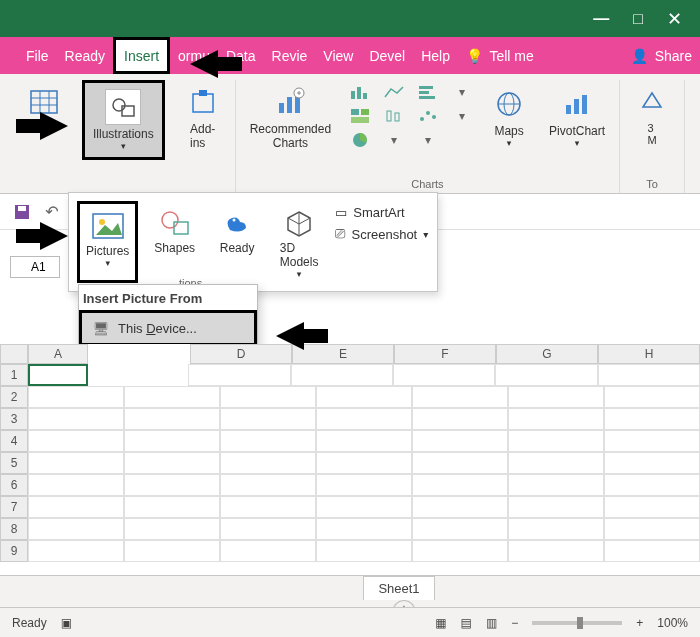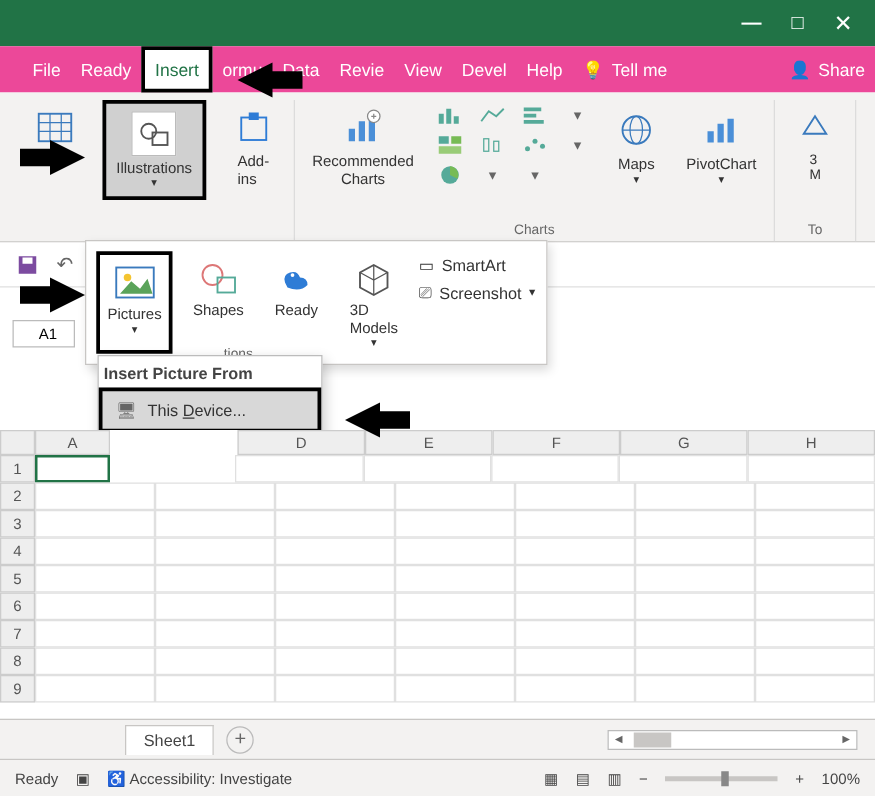--- a/index.html
+++ b/index.html
@@ -51,21 +51,21 @@
 
 .grid-area { position: absolute; top: 344px; left: 0; right: 0; bottom: 62px; background: #fff; }
 .col-headers { display: flex; height: 20px; }
 .col-headers .corner { width: 28px; border: 1px solid #ccc; background: #eee; }
 .col-headers .ch { flex: 1; border: 1px solid #ccc; background: #eee; text-align: center; font-size: 12px; color: #555; display: flex; align-items: center; justify-content: center; }
 .grid-row { display: flex; height: 22px; }
 .grid-row .rh { width: 28px; border: 1px solid #ccc; background: #eee; text-align: center; font-size: 12px; color: #555; display: flex; align-items: center; justify-content: center; }
 .grid-row .cell { flex: 1; border: 1px solid #e0e0e0; }
 .grid-row .cell.sel { border: 2px solid #217346; }
 
-.sheet-tabs { position: absolute; bottom: 30px; left: 0; right: 0; height: 32px; background: #f3f2f1; border-top: 1px solid #c8c6c4; display: flex; align-items: center; padding-left: 100px; }
+.sheet-tabs { position: absolute; bottom: 30px; left: 0; right: 0; height: 32px; background: #f3f2f1; border-top: 1px solid #c8c6c4; display: flex; align-items: center; padding-left: 100px; flex-direction: column; }
 .sheet-tabs .tab { padding: 4px 14px; font-size: 13px; border: 1px solid #c8c6c4; border-bottom: none; background: #fff; margin-right: 2px; cursor: pointer; color: #444; }
 .sheet-tabs .tab.active { color: #217346; font-weight: 600; border-bottom: 2px solid #217346; }
 .sheet-tabs .newtab { width: 22px; height: 22px; border: 1px solid #bbb; border-radius: 50%; display: flex; align-items: center; justify-content: center; margin-left: 8px; cursor: pointer; color: #666; }
 .sheet-tabs .hscroll { margin-left: auto; margin-right: 14px; width: 200px; height: 16px; background: #fff; border: 1px solid #bbb; display: flex; align-items: center; }
 .sheet-tabs .hscroll .thumb { width: 30px; height: 12px; background: #c8c6c4; margin-left: 4px; }
 .sheet-tabs .hscroll .arr { width: 16px; text-align: center; color: #666; font-size: 10px; cursor: pointer; }
 
 .statusbar { position: absolute; bottom: 0; left: 0; right: 0; height: 30px; background: #f3f2f1; border-top: 1px solid #c8c6c4; display: flex; align-items: center; padding: 4px 12px; font-size: 12px; color: #444; gap: 14px; }
 .statusbar .spacer { flex: 1; }
 .statusbar .zoom-slider { width: 90px; height: 4px; background: #c8c6c4; position: relative; }
@@ -451,21 +451,20 @@
     <div class="arr">◄</div>
     <div class="thumb"></div>
     <div style="flex:1"></div>
     <div class="arr">►</div>
   </div>
 </div>
 
 <div class="statusbar">
   <span>Ready</span>
   <span>▣</span>
-  <span>♿ <span>Accessibility: Investigate</span></span>
   <div class="spacer"></div>
   <span>▦</span>
   <span>▤</span>
   <span>▥</span>
   <span>−</span>
   <div class="zoom-slider"></div>
   <span>+</span>
   <span>100%</span>
 </div>
 

